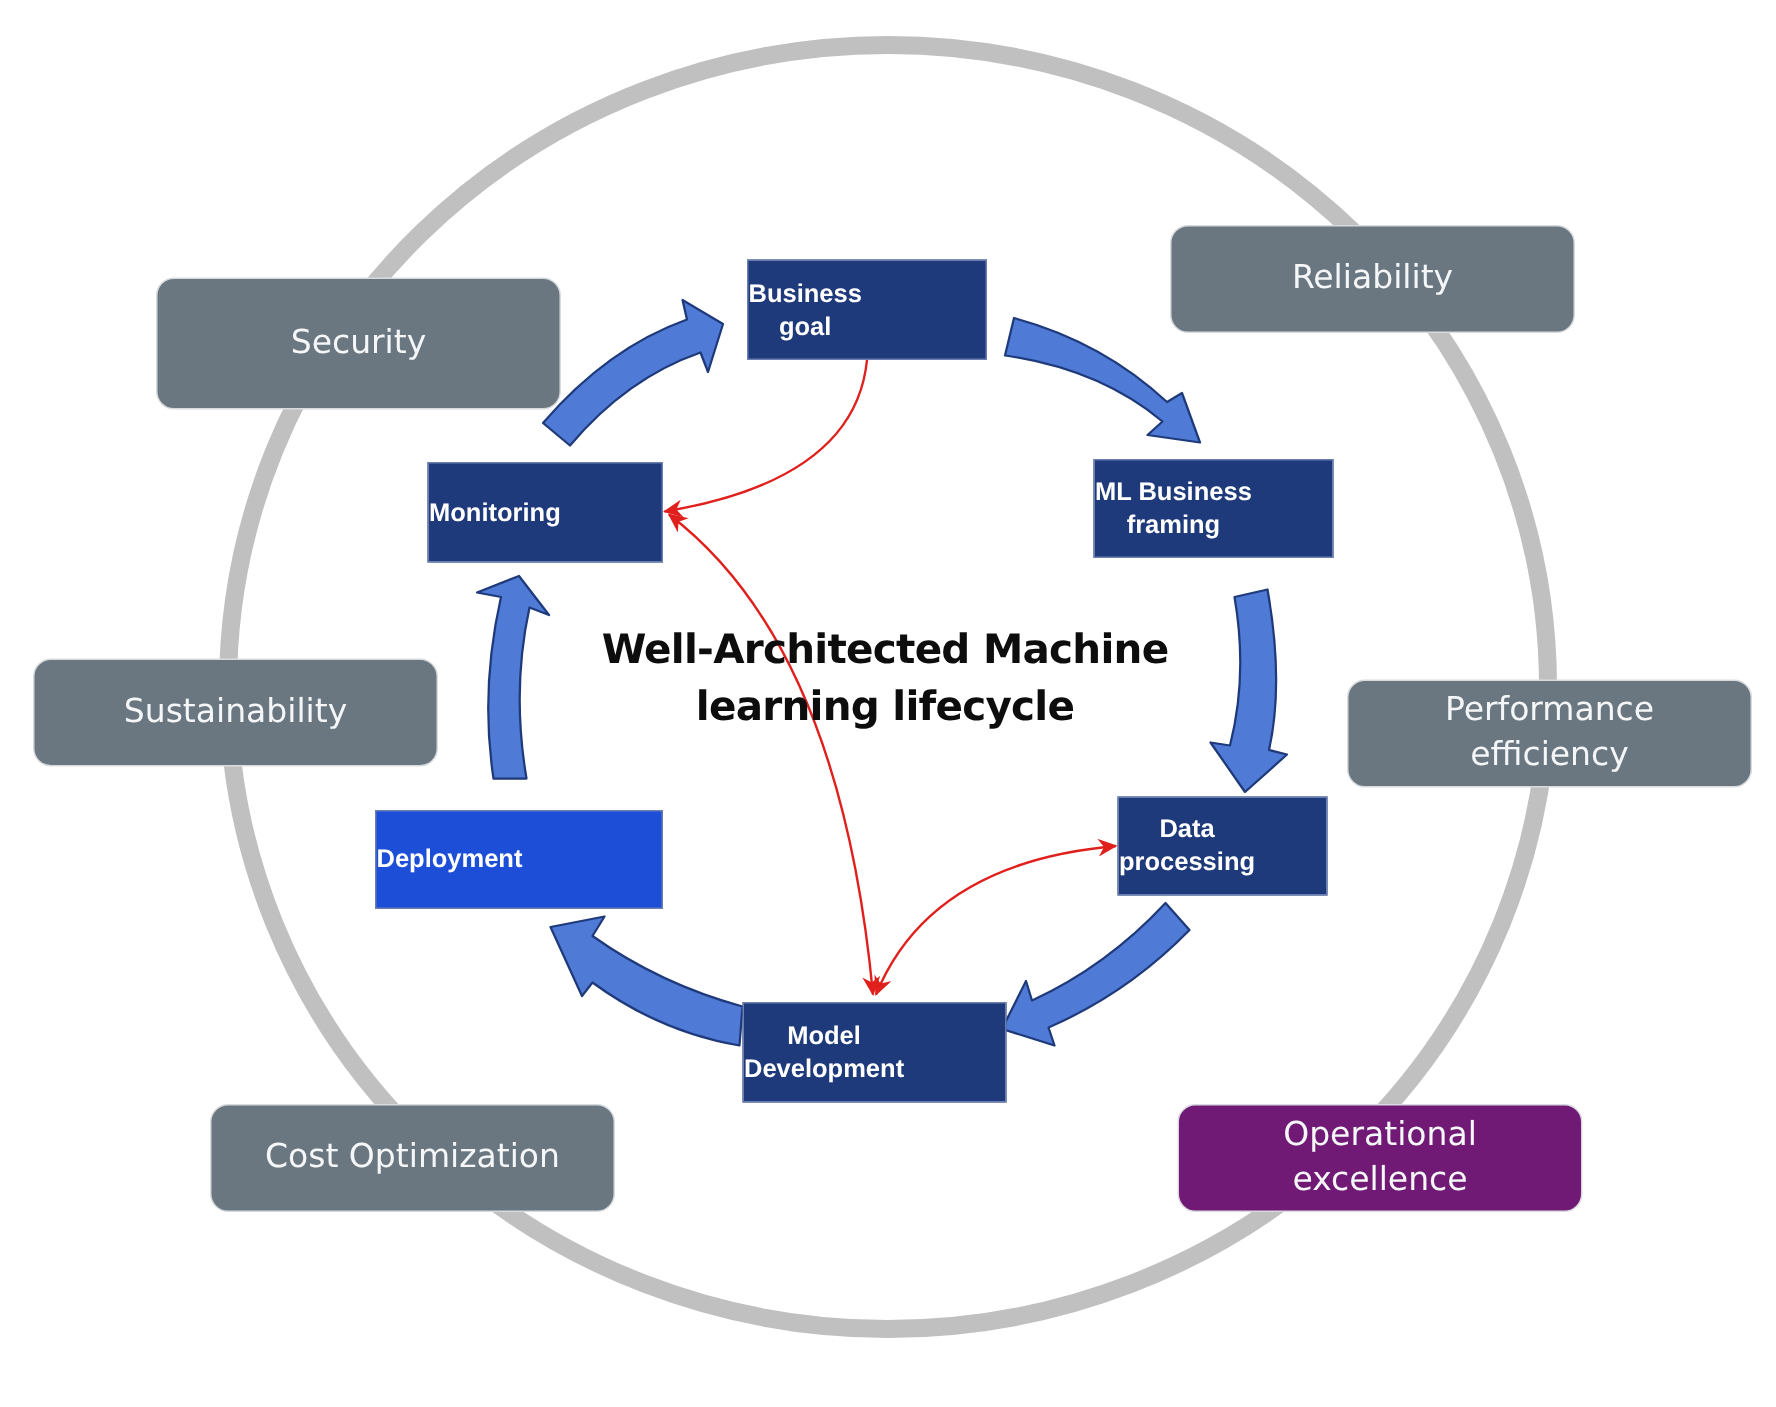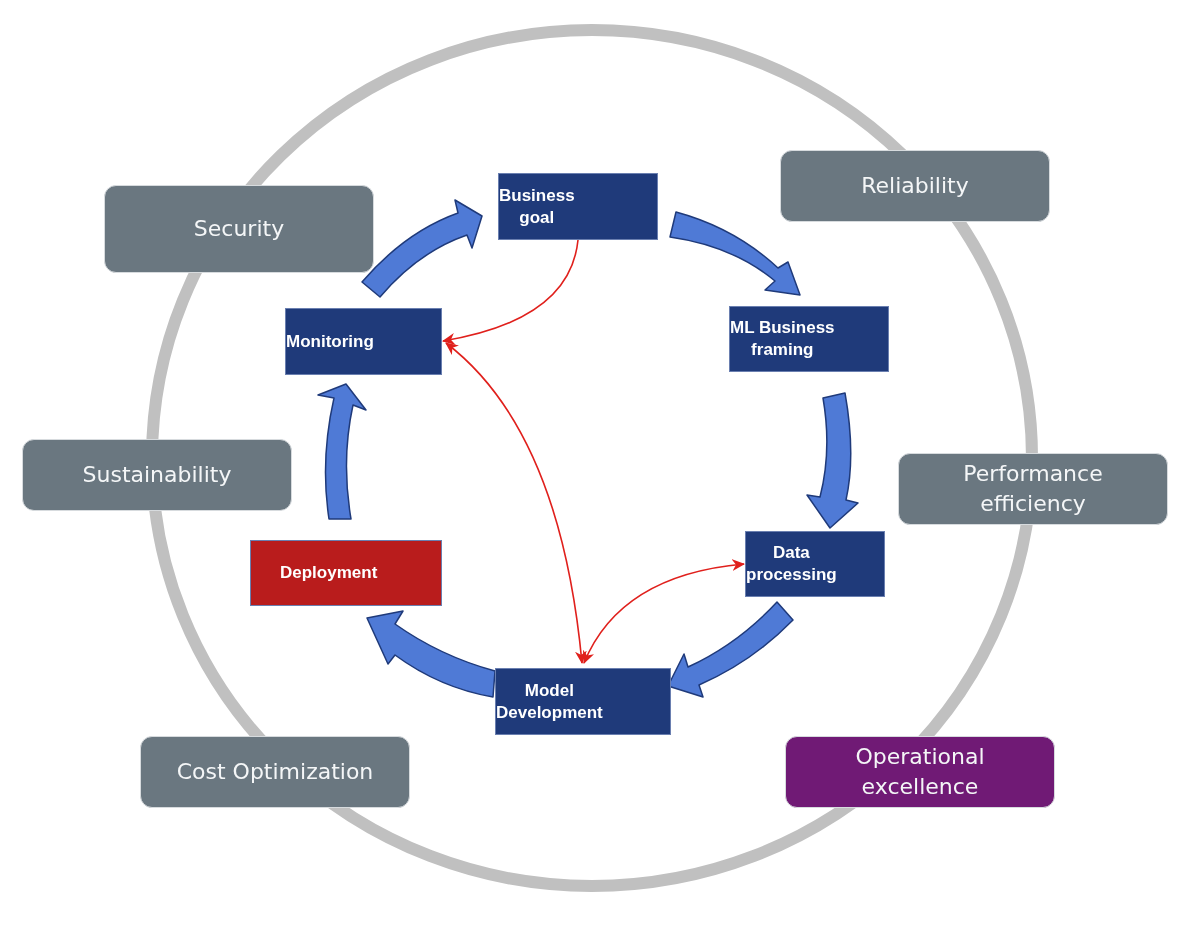--- a/index.html
+++ b/index.html
@@ -118,32 +118,34 @@
     <span class="line-block">Data</span>
     <span class="line-block">processing</span>
   </div>
 </div>
 <div class="stage" style="left: 495px; top: 668px; width: 176px; height: 67px; background: rgb(31, 58, 122);">
   <div>
     <span class="line-block">Model</span>
     <span class="line-block">Development</span>
   </div>
 </div>
-<div class="stage" style="left: 250px; top: 540px; width: 192px; height: 66px; background: #b91c1c; padding-left: 29px;">
+<div class="stage" style="left: 250px; top: 540px; width: 192px; height: 66px; background: #1d4ed8;">
   <div>
     <span class="line-block">Deployment</span>
   </div>
 </div>
 <div class="stage" style="left: 285px; top: 308px; width: 157px; height: 67px; background: rgb(31, 58, 122);">
   <div>
     <span class="line-block">Monitoring</span>
   </div>
 </div>
 
 <div class="center-title">
+  <span class="line-block">Well-Architected Machine</span>
+  <span class="line-block">learning lifecycle</span>
 </div>
 
 <div class="pillar" style="left: 104px; top: 161px; width: 270px; height: 88px; background: rgb(106, 119, 128);">
   <div>
       <span class="line-block">Security</span>
     </div>
 </div>
 <div class="pillar" style="left: 780px; top: 126px; width: 270px; height: 72px; background: rgb(106, 119, 128);">
   <div>
       <span class="line-block">Reliability</span>

